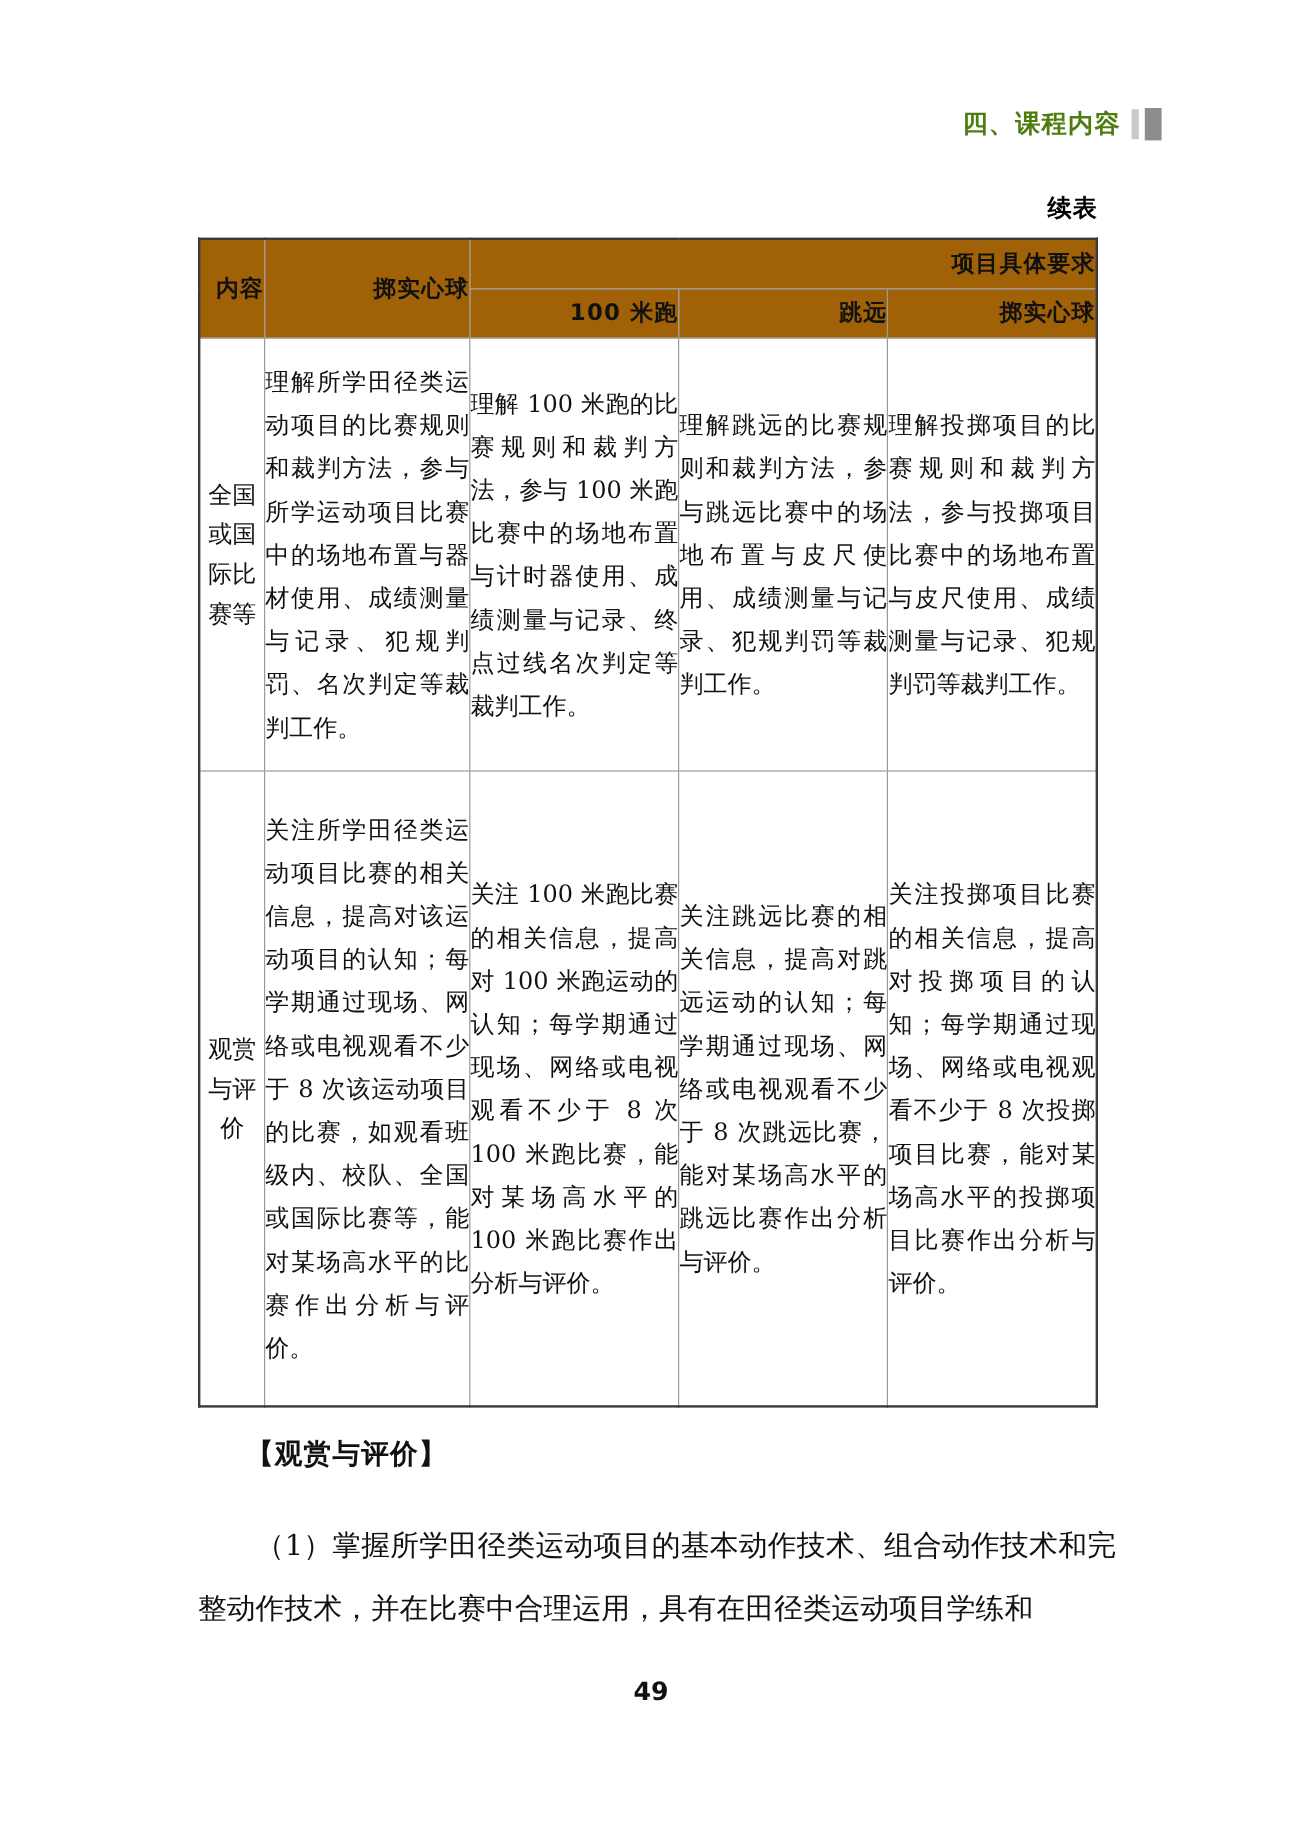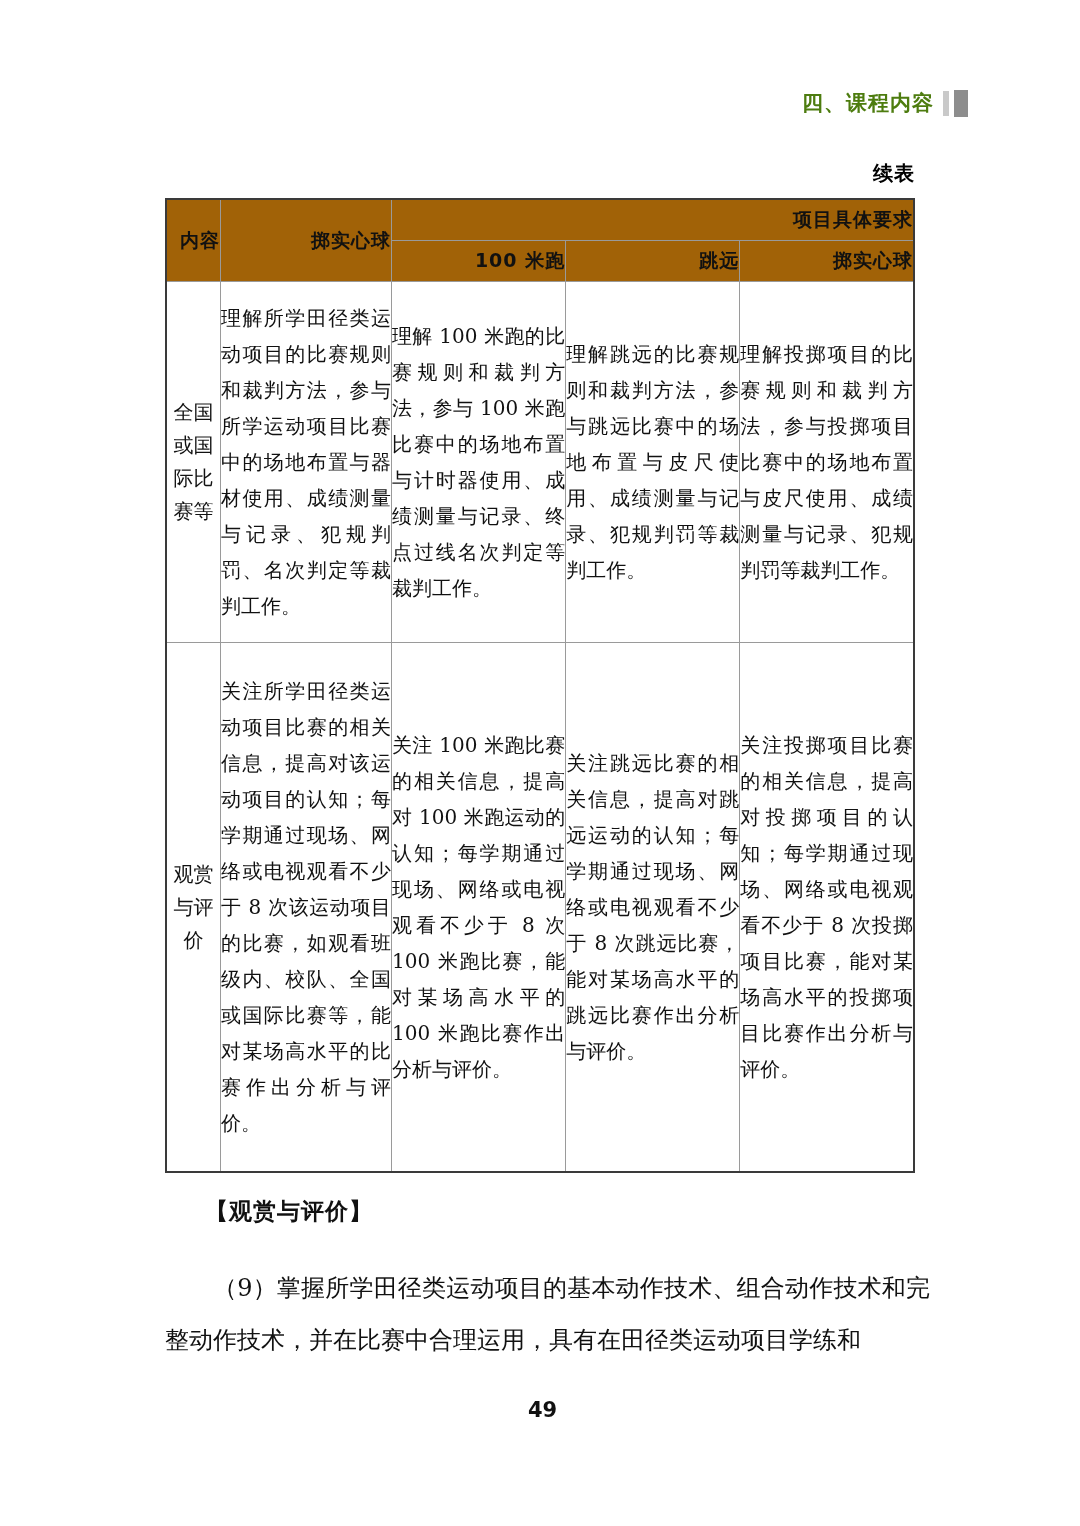--- a/index.html
+++ b/index.html
@@ -212,15 +212,15 @@
         <td class="c-body">
           <span class="para">关注投掷项目比赛的相关信息，提高对投掷项目的认知；每学期通过现场、网络或电视观看不少于 8 次投掷项目比赛，能对某场高水平的投掷项目比赛作出分析与评价。</span>
         </td>
       </tr>
     </tbody>
   </table>
 </div>
 
 <div class="section-heading">【观赏与评价】</div>
 
-<div class="body-para">（9）掌握所学田径类运动项目的基本动作技术、组合动作技术和完整动作技术，并在比赛中合理运用，具有在田径类运动项目学练和</div>
+<div class="body-para">（1）掌握所学田径类运动项目的基本动作技术、组合动作技术和完整动作技术，并在比赛中合理运用，具有在田径类运动项目学练和</div>
 
 <div class="page-number">49</div>
 
 </body></html>

